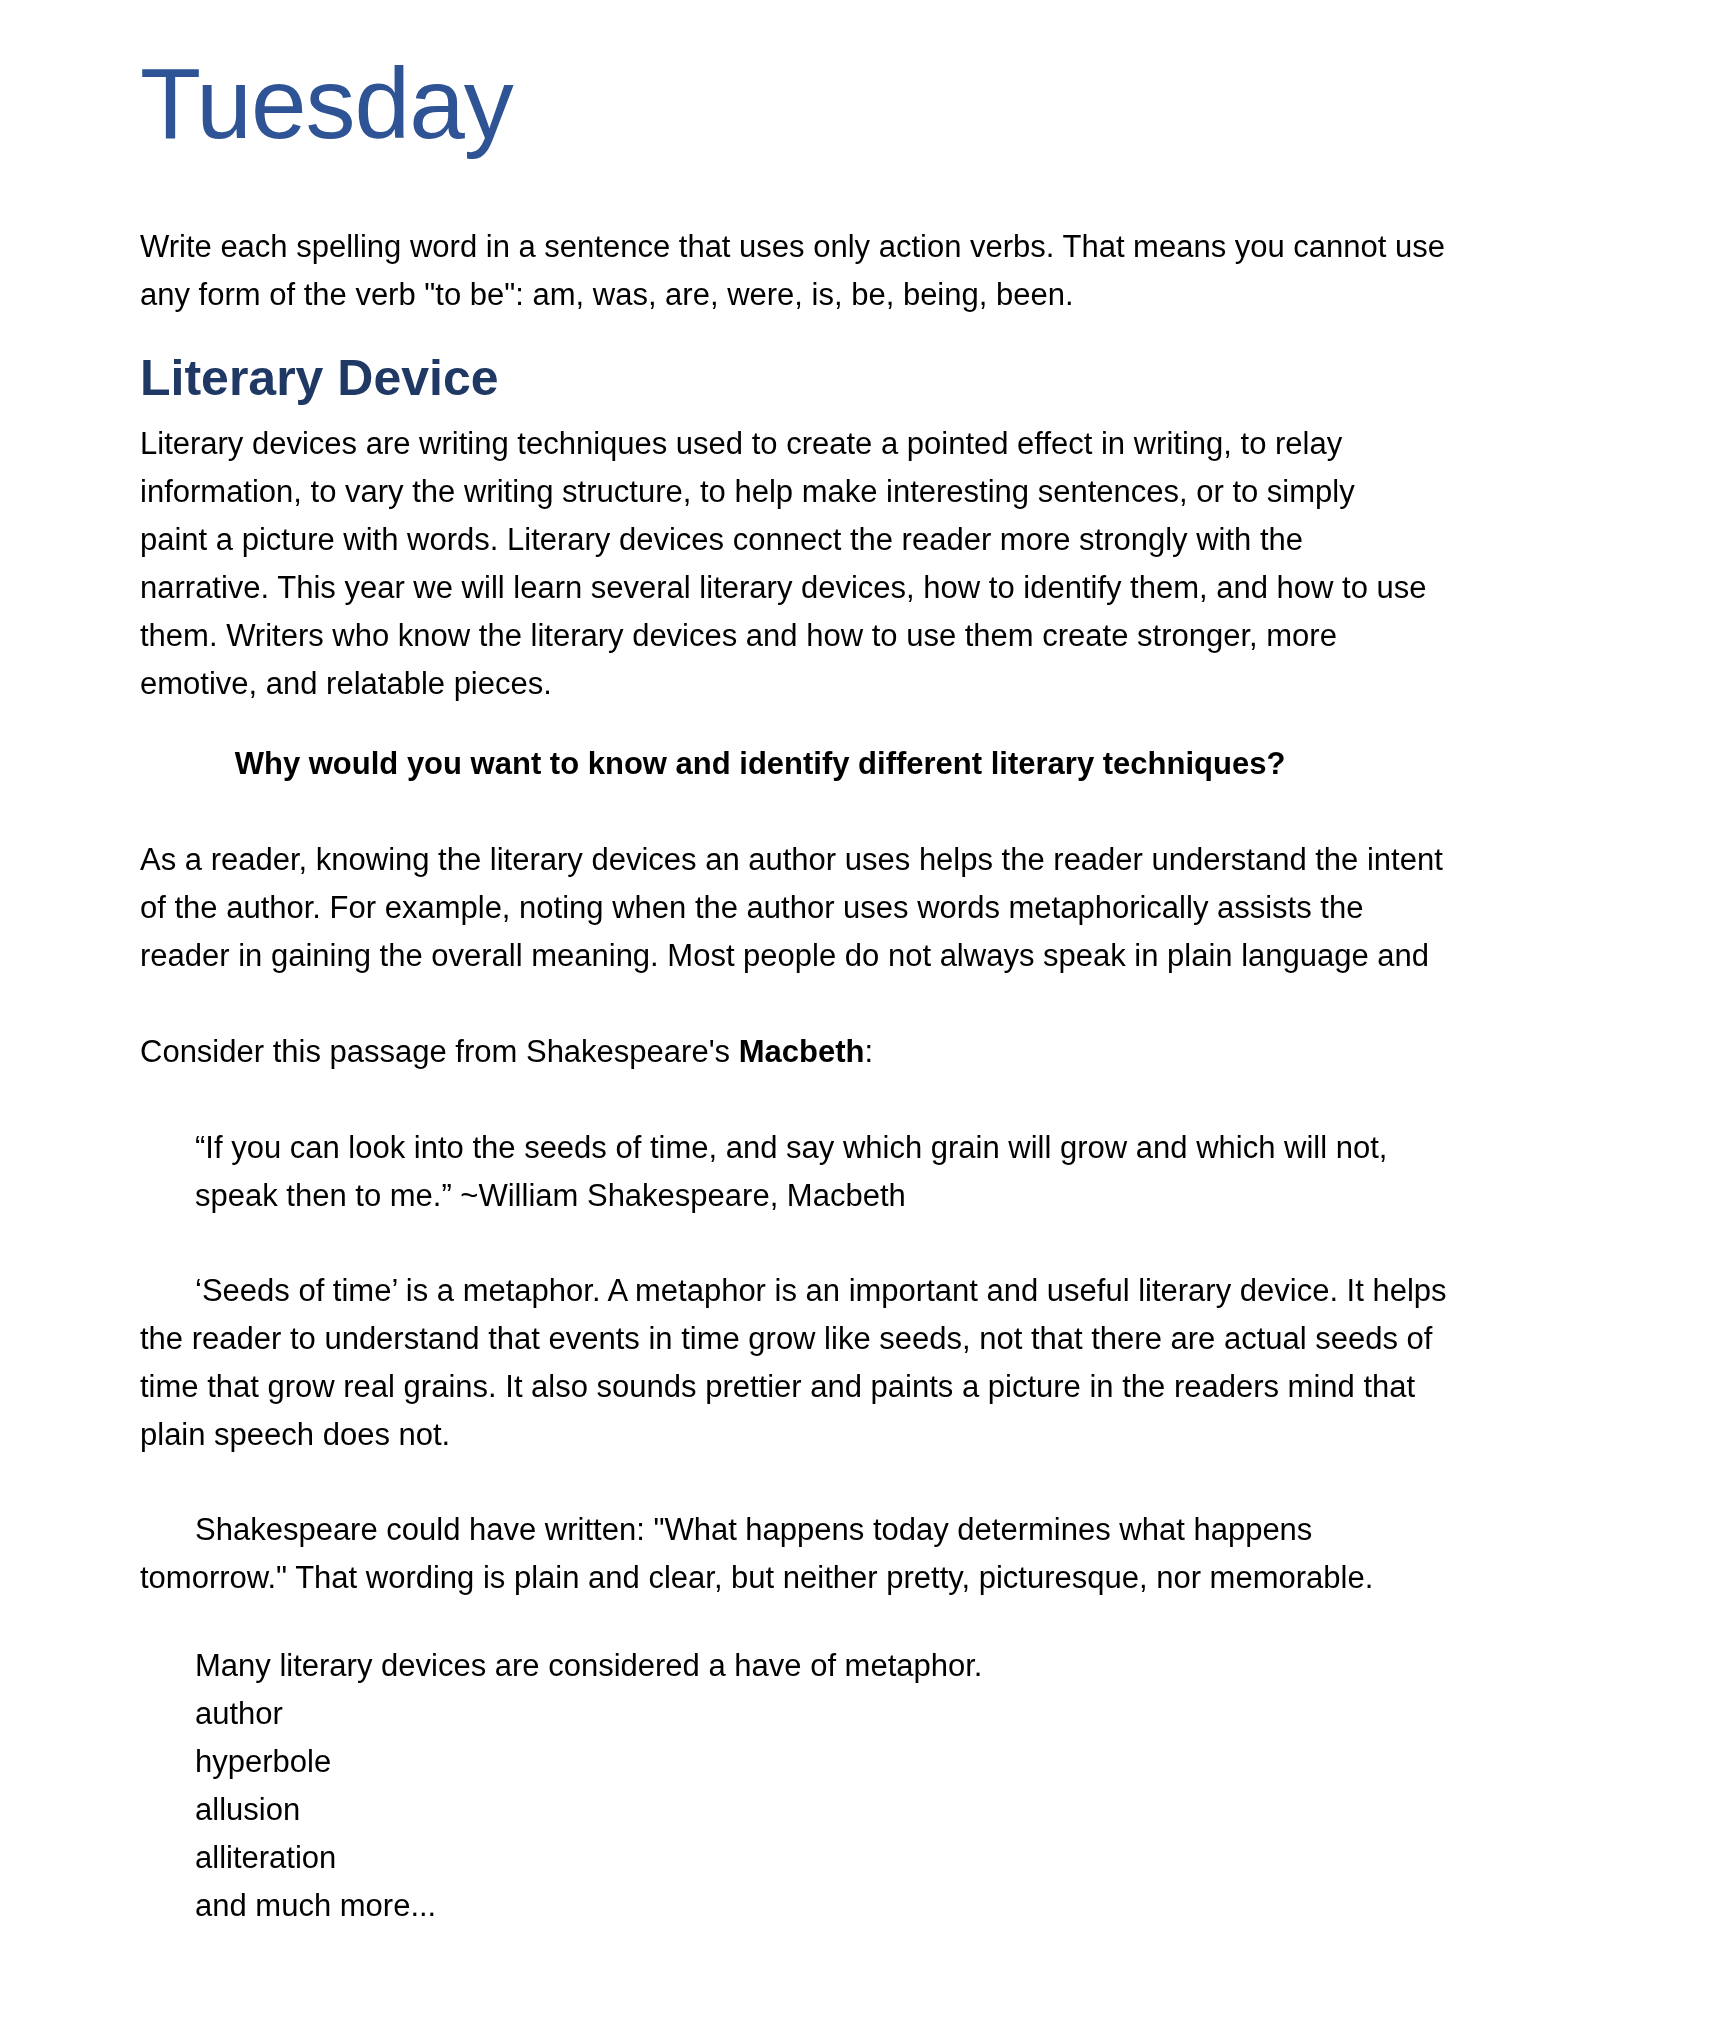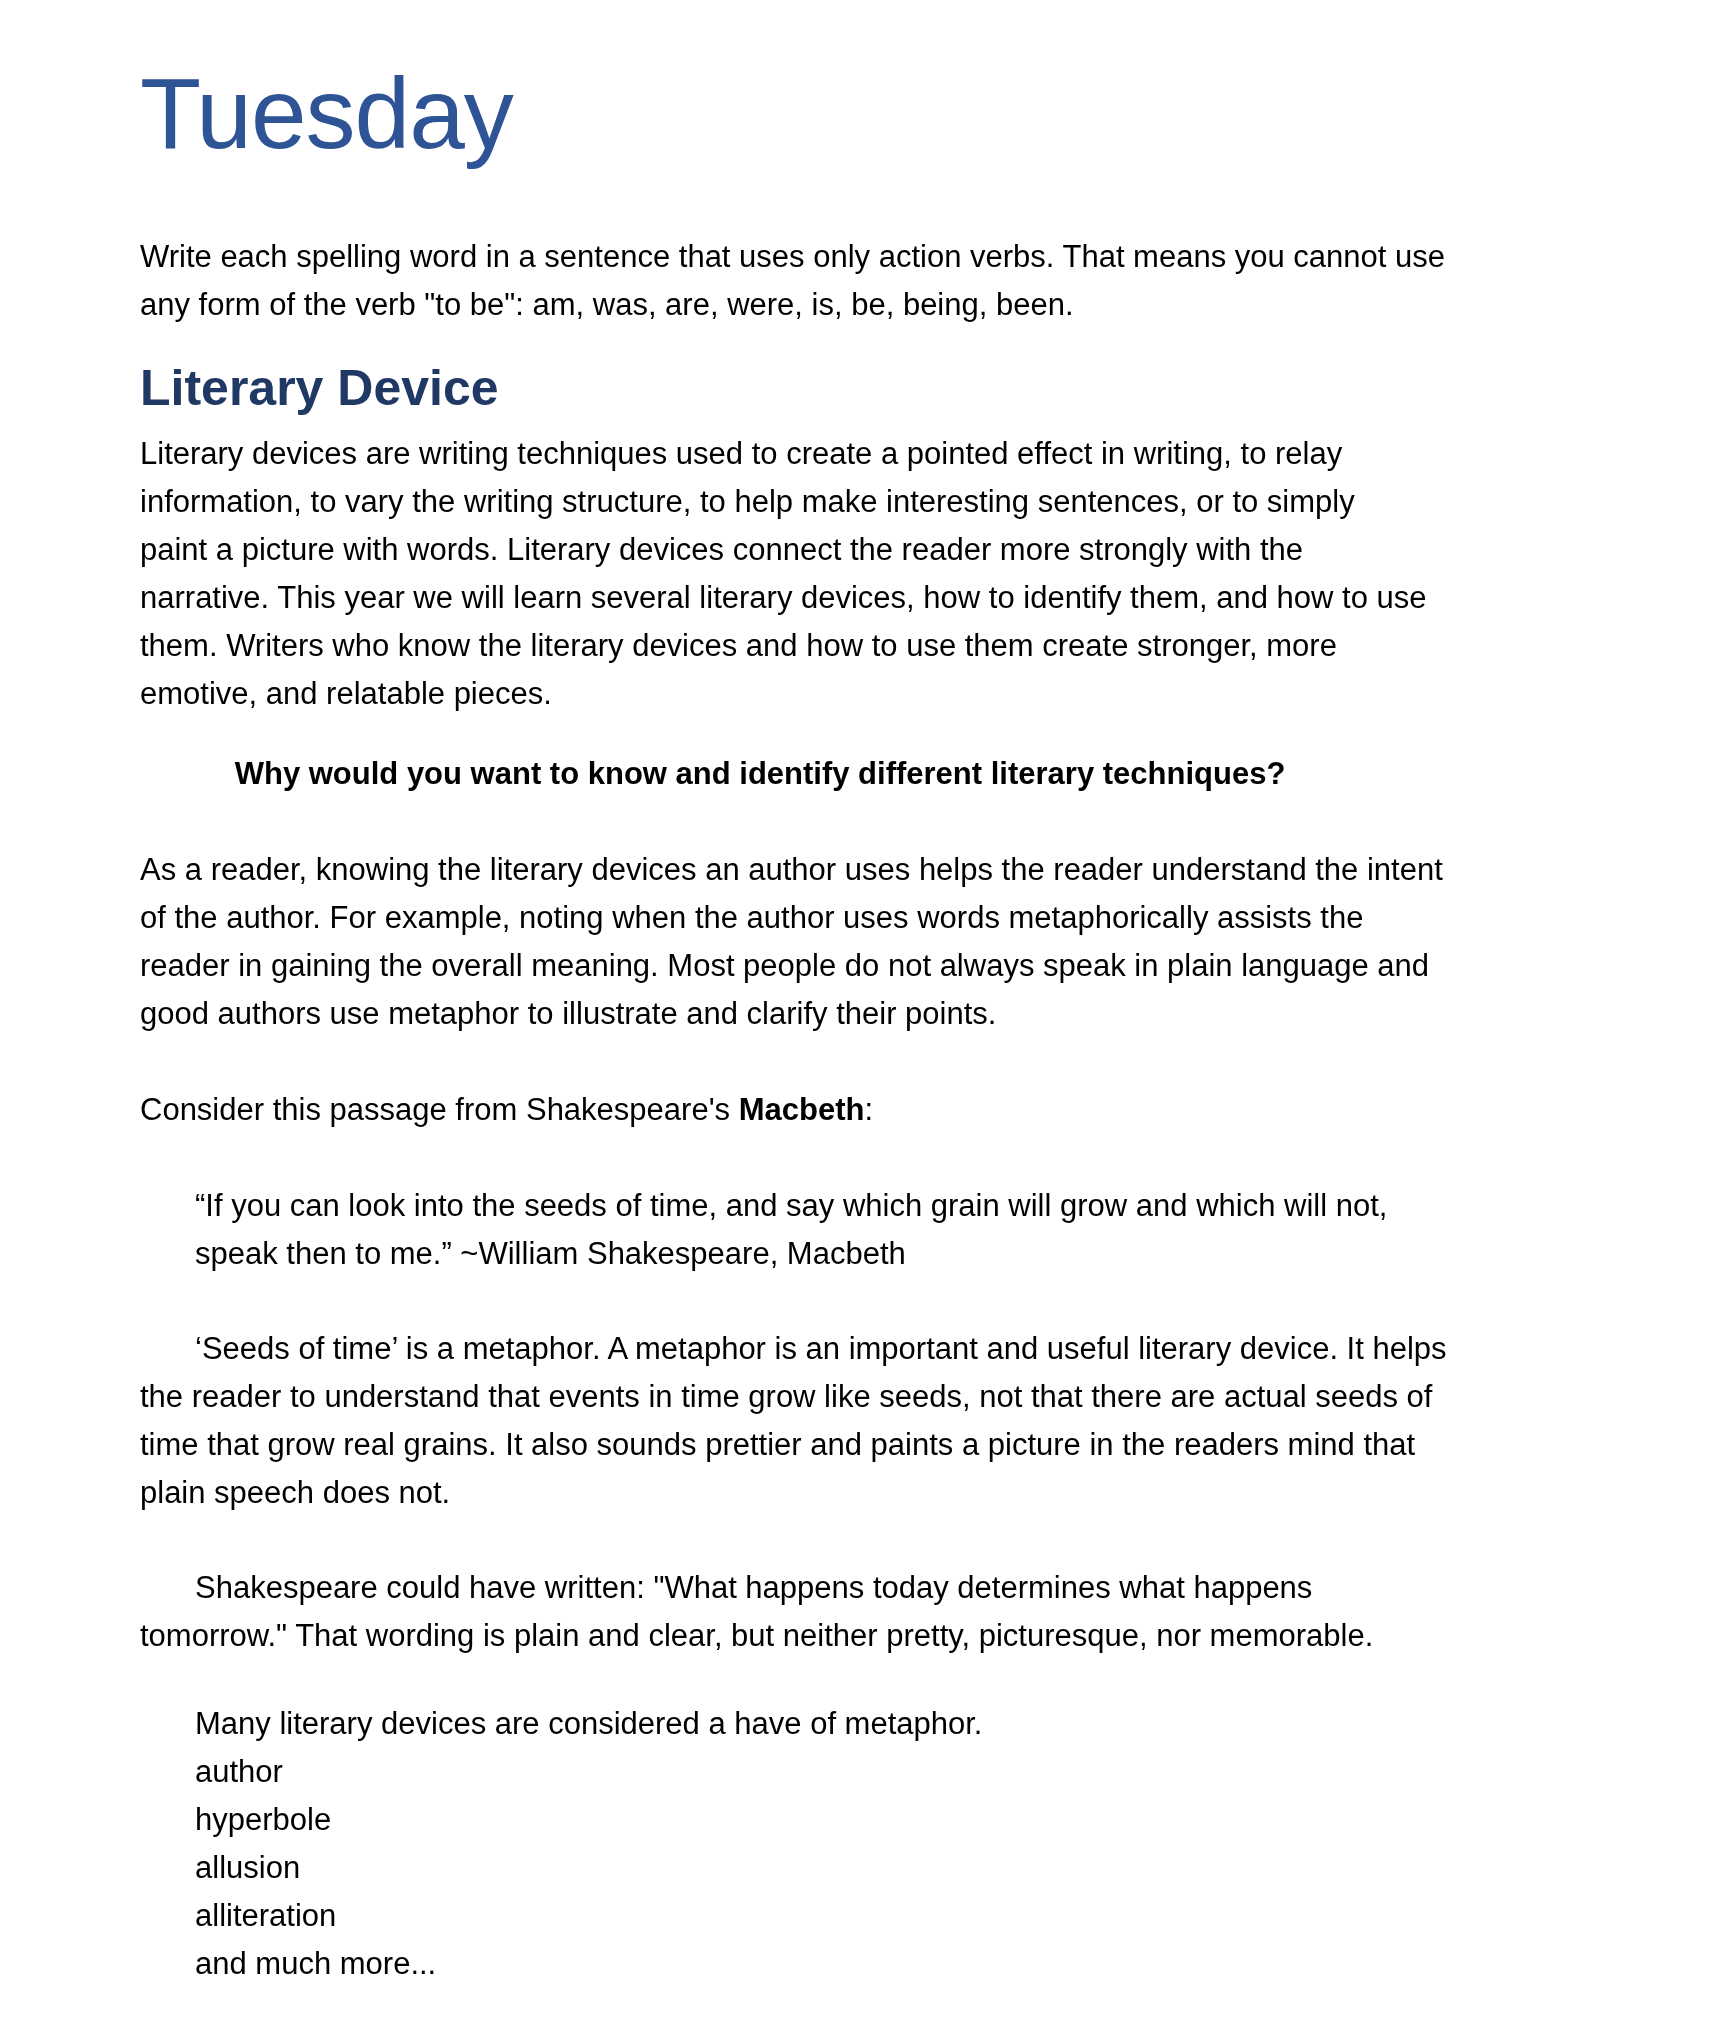--- a/index.html
+++ b/index.html
@@ -10,21 +10,21 @@
   }
   * { margin: 0; padding: 0; box-sizing: border-box; }
   html, body { background: #ffffff; }
   .page {
     position: relative;
     width: 1500px;
     height: 2018px;
     background: var(--page-bg);
     font-family: "Liberation Sans", sans-serif;
     color: var(--body-text);
-    padding: 50px 120px 0 140px;
+    padding: 40px 120px 0 140px;
     overflow: hidden;
   }
   .doc-title {
     font-size: 100px;
     line-height: 127px;
     font-weight: 400;
     color: var(--title-blue);
     letter-spacing: -1px;
     margin-bottom: 56px;
   }
@@ -79,21 +79,20 @@
       <div class="line">them. Writers who know the literary devices and how to use them create stronger, more</div>
       <div class="line">emotive, and relatable pieces.</div>
     </div>
 
   <div class="question">Why would you want to know and identify different literary techniques?</div>
 
   <div class="para mt-blank">
       <div class="line">As a reader, knowing the literary devices an author uses helps the reader understand the intent</div>
       <div class="line">of the author. For example, noting when the author uses words metaphorically assists the</div>
       <div class="line">reader in gaining the overall meaning. Most people do not always speak in plain language and</div>
-      <div class="line">good authors use metaphor to illustrate and clarify their points.</div>
     </div>
 
   <div class="para mt-blank consider-line"><span>Consider this passage from Shakespeare's </span><span class="book-title">Macbeth</span><span>:</span></div>
 
   <div class="para mt-blank indent-all">
       <div class="line">“If you can look into the seeds of time, and say which grain will grow and which will not,</div>
       <div class="line">speak then to me.” ~William Shakespeare, Macbeth</div>
     </div>
 
   <div class="para mt-small indent-first">

